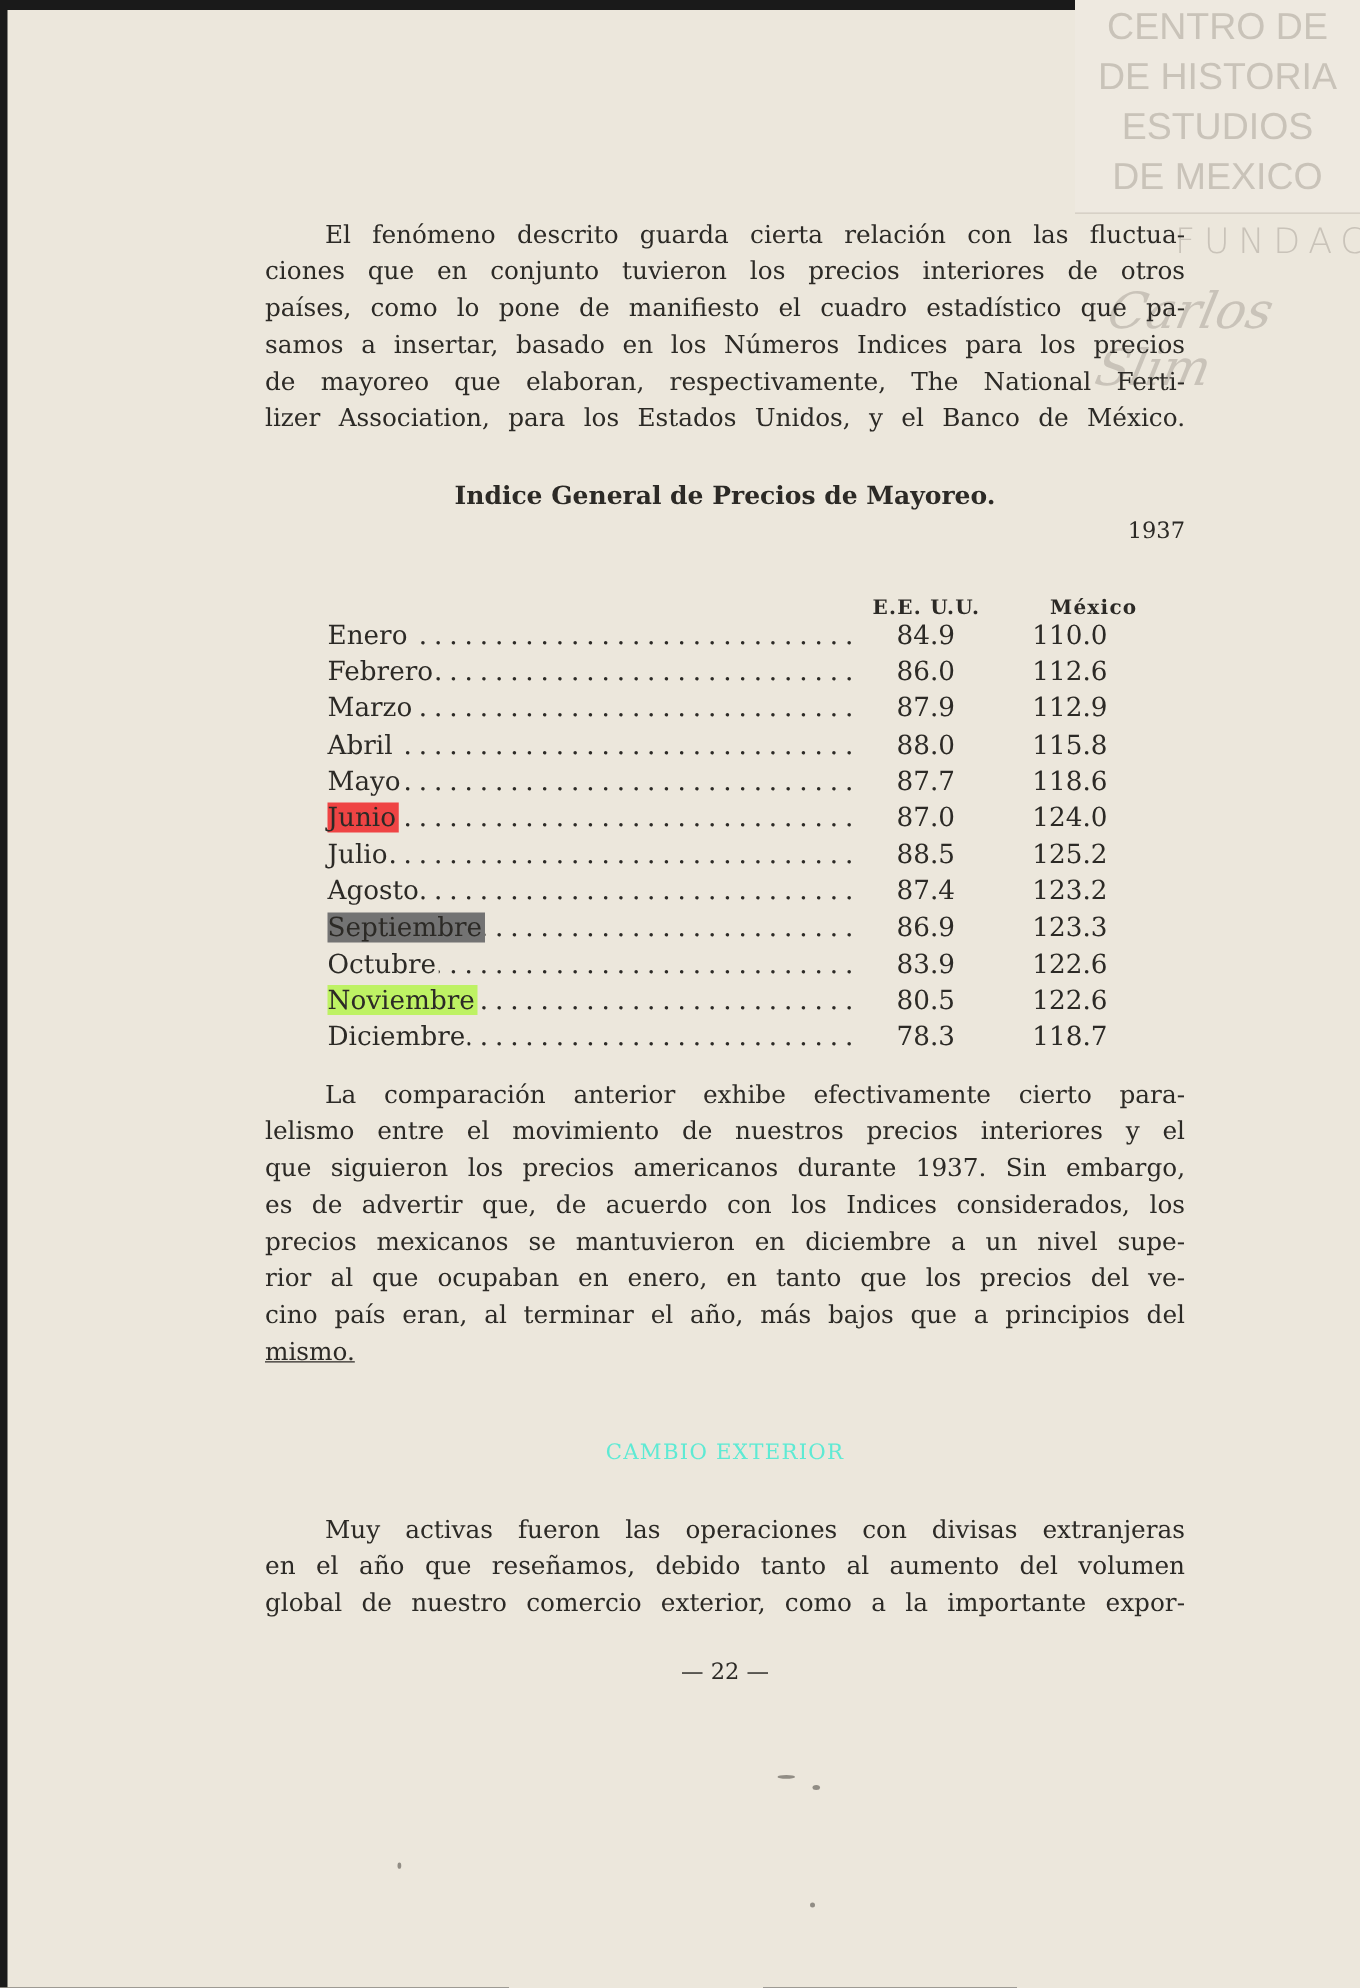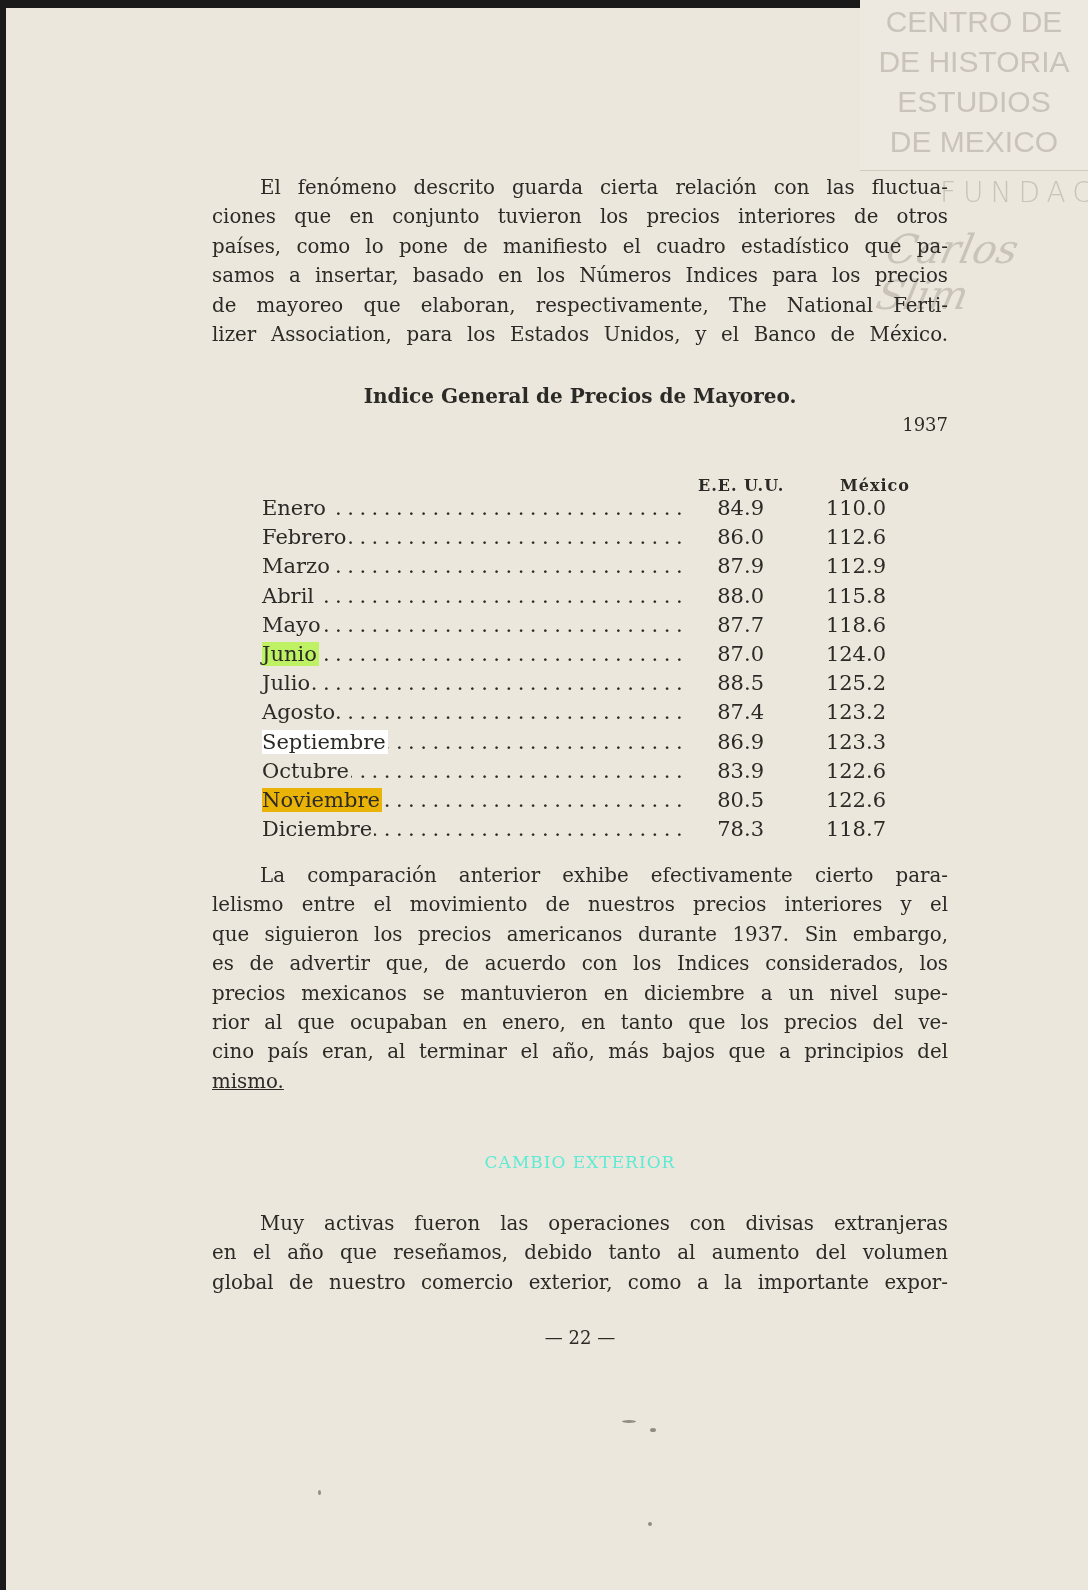--- a/index.html
+++ b/index.html
@@ -126,51 +126,51 @@
       <span class="mx">115.8</span>
     </div>
     <div class="row">
       <span class="dots">............................................................</span>
       <span class="month" style="background:#ece7dc;padding-right:2px;">Mayo</span>
       <span class="us">87.7</span>
       <span class="mx">118.6</span>
     </div>
     <div class="row">
       <span class="dots">............................................................</span>
-      <span class="month" style="background:#bef264;padding-right:2px;">Junio</span>
+      <span class="month" style="background:#ef4444;padding-right:2px;">Junio</span>
       <span class="us">87.0</span>
       <span class="mx">124.0</span>
     </div>
     <div class="row">
       <span class="dots">............................................................</span>
       <span class="month" style="background:#ece7dc;padding-right:2px;">Julio</span>
       <span class="us">88.5</span>
       <span class="mx">125.2</span>
     </div>
     <div class="row">
       <span class="dots">............................................................</span>
       <span class="month" style="background:#ece7dc;padding-right:2px;">Agosto</span>
       <span class="us">87.4</span>
       <span class="mx">123.2</span>
     </div>
     <div class="row">
       <span class="dots">............................................................</span>
-      <span class="month" style="background:#ffffff;padding-right:2px;">Septiembre</span>
+      <span class="month" style="background:#737373;padding-right:2px;">Septiembre</span>
       <span class="us">86.9</span>
       <span class="mx">123.3</span>
     </div>
     <div class="row">
       <span class="dots">............................................................</span>
       <span class="month" style="background:#ece7dc;padding-right:2px;">Octubre</span>
       <span class="us">83.9</span>
       <span class="mx">122.6</span>
     </div>
     <div class="row">
       <span class="dots">............................................................</span>
-      <span class="month" style="background:#eab308;padding-right:2px;">Noviembre</span>
+      <span class="month" style="background:#bef264;padding-right:2px;">Noviembre</span>
       <span class="us">80.5</span>
       <span class="mx">122.6</span>
     </div>
     <div class="row">
       <span class="dots">............................................................</span>
       <span class="month" style="background:#ece7dc;padding-right:2px;">Diciembre</span>
       <span class="us">78.3</span>
       <span class="mx">118.7</span>
     </div>
   </div>

